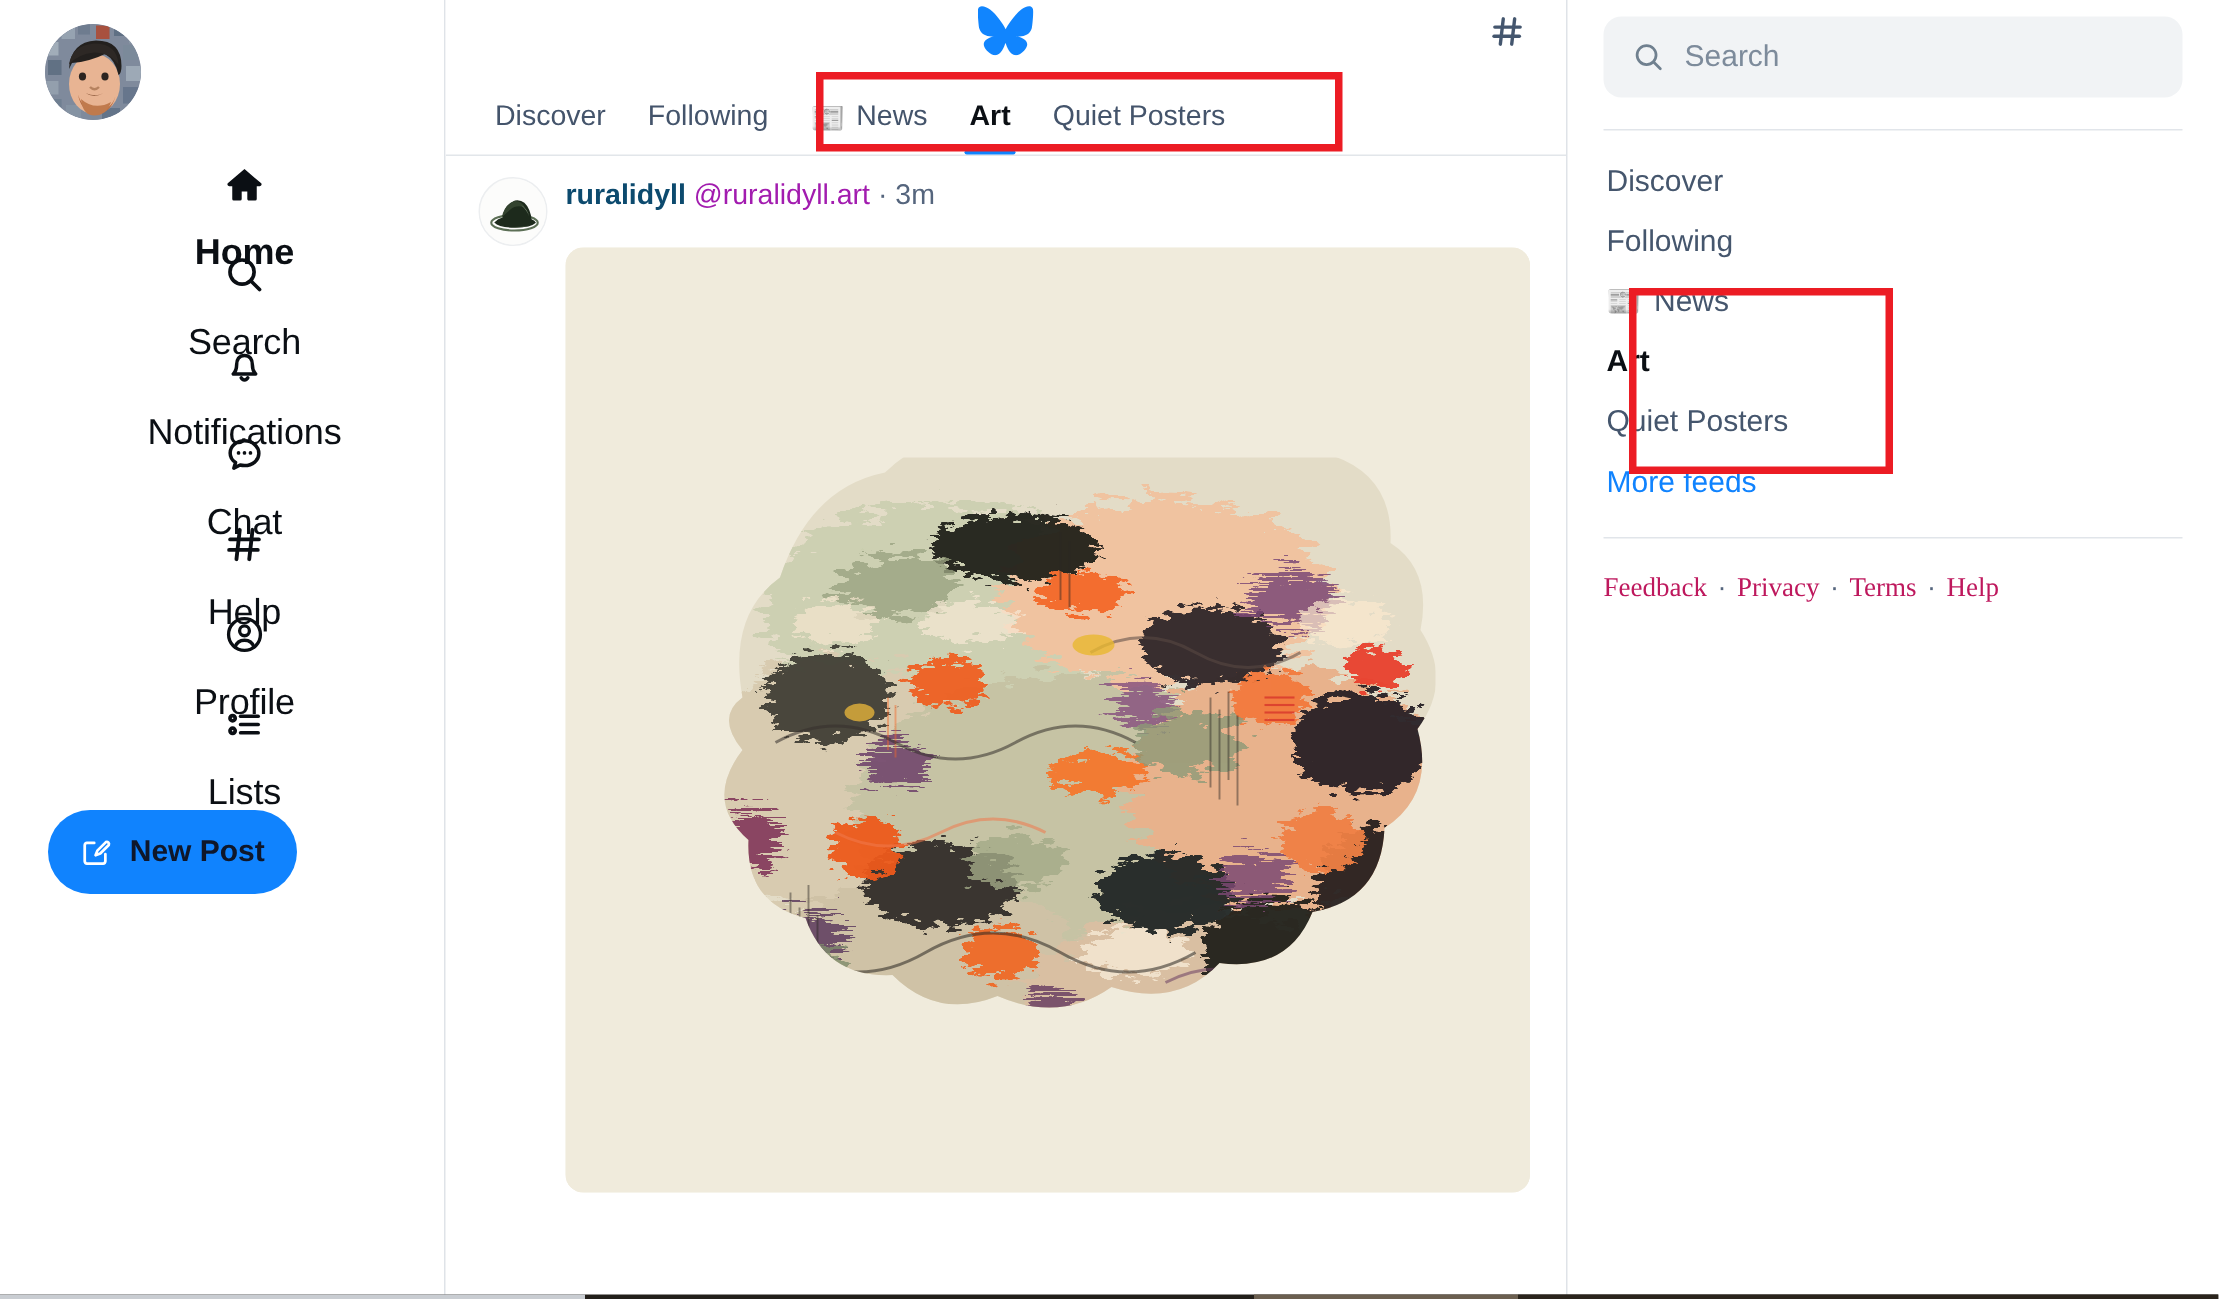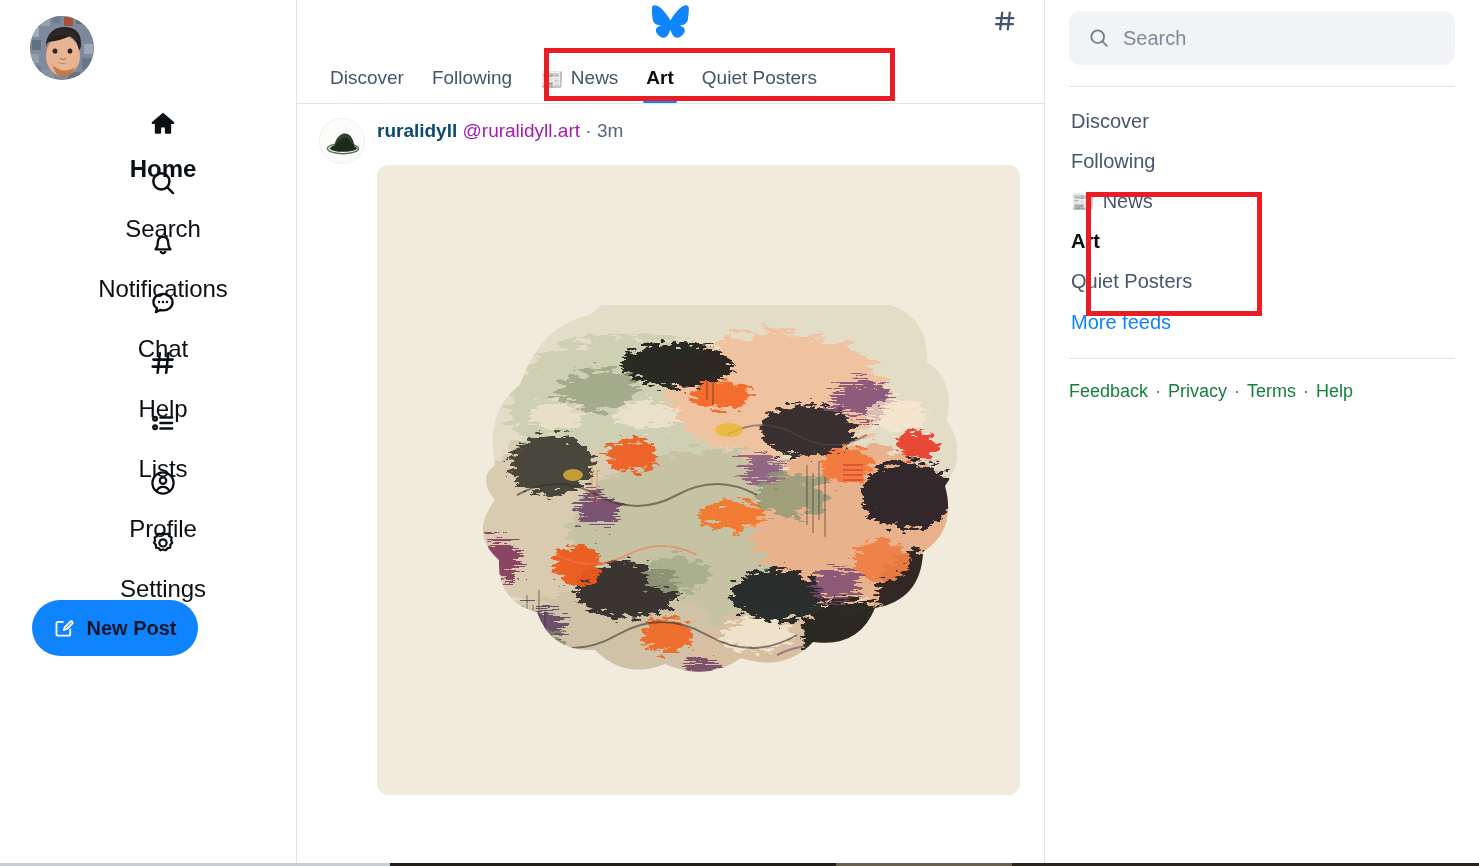--- a/index.html
+++ b/index.html
@@ -200,21 +200,21 @@
     font-size: 20px; color: #1083fe;
     padding: 10px 2px; cursor: pointer; display: inline-block;
   }
   .rail-divider2 { height: 1px; background: #e1e5ea; margin: 14px 0 0 0; }
   .legal-row {
     padding-top: 22px;
     font-size: 18px;
     color: #1083fe;
     display: flex; align-items: center; gap: 0;
   }
-  .legal-row a { color: #15803d; text-decoration: none; cursor: pointer; }
+  .legal-row a { color: #be185d; text-decoration: none; cursor: pointer; font-family: Liberation Serif, serif; }
   .legal-sep { color: #55657d; padding: 0 7px; }
 
   
   .anno {
     position: absolute;
     border: 5px solid #ec1c24;
     pointer-events: none;
     z-index: 50;
     background: transparent;
   }
@@ -329,51 +329,42 @@
             <line x1="16.6" y1="3.6" x2="14.7" y2="20.4"></line>
             <line x1="3.8" y1="9.1" x2="20.2" y2="9.1"></line>
             <line x1="3.2" y1="15.1" x2="19.6" y2="15.1"></line>
           </svg>
         </span>
         <span class="nav-label">Help</span>
       </div>
 
       <div class="nav-item">
         <span class="nav-icon">
+          <svg width="28" height="28" viewBox="0 0 24 24" fill="none" stroke="#0b0f14" stroke-width="1.9" aria-hidden="true">
+            <circle cx="12" cy="12" r="9.1"></circle>
+            <circle cx="12" cy="9.9" r="2.8"></circle>
+            <path d="M6.6 19.2c.8-2.5 2.9-3.9 5.4-3.9s4.6 1.4 5.4 3.9" stroke-linecap="round"></path>
+          </svg>
+        </span>
+        <span class="nav-label">Profile</span>
+      </div>
+
+      <div class="nav-item">
+        <span class="nav-icon">
           <svg width="28" height="28" viewBox="0 0 24 24" fill="none" stroke="#0b0f14" stroke-width="2.1" stroke-linecap="round" aria-hidden="true">
             <circle cx="5.2" cy="8.4" r="1.5"></circle>
             <circle cx="5.2" cy="15.6" r="1.5"></circle>
             <line x1="9.8" y1="7.3" x2="19.8" y2="7.3"></line>
             <line x1="9.8" y1="12" x2="19.8" y2="12"></line>
             <line x1="9.8" y1="16.7" x2="19.8" y2="16.7"></line>
           </svg>
         </span>
         <span class="nav-label">Lists</span>
       </div>
 
-      <div class="nav-item">
-        <span class="nav-icon">
-          <svg width="28" height="28" viewBox="0 0 24 24" fill="none" stroke="#0b0f14" stroke-width="1.9" aria-hidden="true">
-            <circle cx="12" cy="12" r="9.1"></circle>
-            <circle cx="12" cy="9.9" r="2.8"></circle>
-            <path d="M6.6 19.2c.8-2.5 2.9-3.9 5.4-3.9s4.6 1.4 5.4 3.9" stroke-linecap="round"></path>
-          </svg>
-        </span>
-        <span class="nav-label">Profile</span>
-      </div>
-
-      <div class="nav-item">
-        <span class="nav-icon">
-          <svg width="28" height="28" viewBox="0 0 24 24" fill="none" stroke="#0b0f14" stroke-width="1.9" stroke-linejoin="round" aria-hidden="true">
-            <path d="M12 3.4l2.1 1.05 2.3-.4 1.0 2.1 2.0 1.2-.45 2.3.95 2.15-1.55 1.75-.2 2.35-2.3.55-1.5 1.8-2.25-.7-2.25.7-1.5-1.8-2.3-.55-.2-2.35L4.3 11.8l.95-2.15L4.8 7.35l2-1.2 1-2.1 2.3.4z"></path>
-            <circle cx="12" cy="11.9" r="3.1"></circle>
-          </svg>
-        </span>
-        <span class="nav-label">Settings</span>
-      </div>
     </div>
 
     <button class="new-post-btn">
       <span>
         <svg width="22" height="22" viewBox="0 0 24 24" fill="none" stroke="#ffffff" stroke-width="2" stroke-linecap="round" stroke-linejoin="round" aria-hidden="true">
           <path d="M19.2 4.8 L13 11 l-1.3 3.4 3.4-1.3 6.2-6.2a1.6 1.6 0 0 0-2.1-2.1z"></path>
           <path d="M18.8 13.6v5.2a1.6 1.6 0 0 1-1.6 1.6H5.4a1.6 1.6 0 0 1-1.6-1.6V7a1.6 1.6 0 0 1 1.6-1.6h5.3"></path>
         </svg>
       </span>
       <span>New Post</span>

